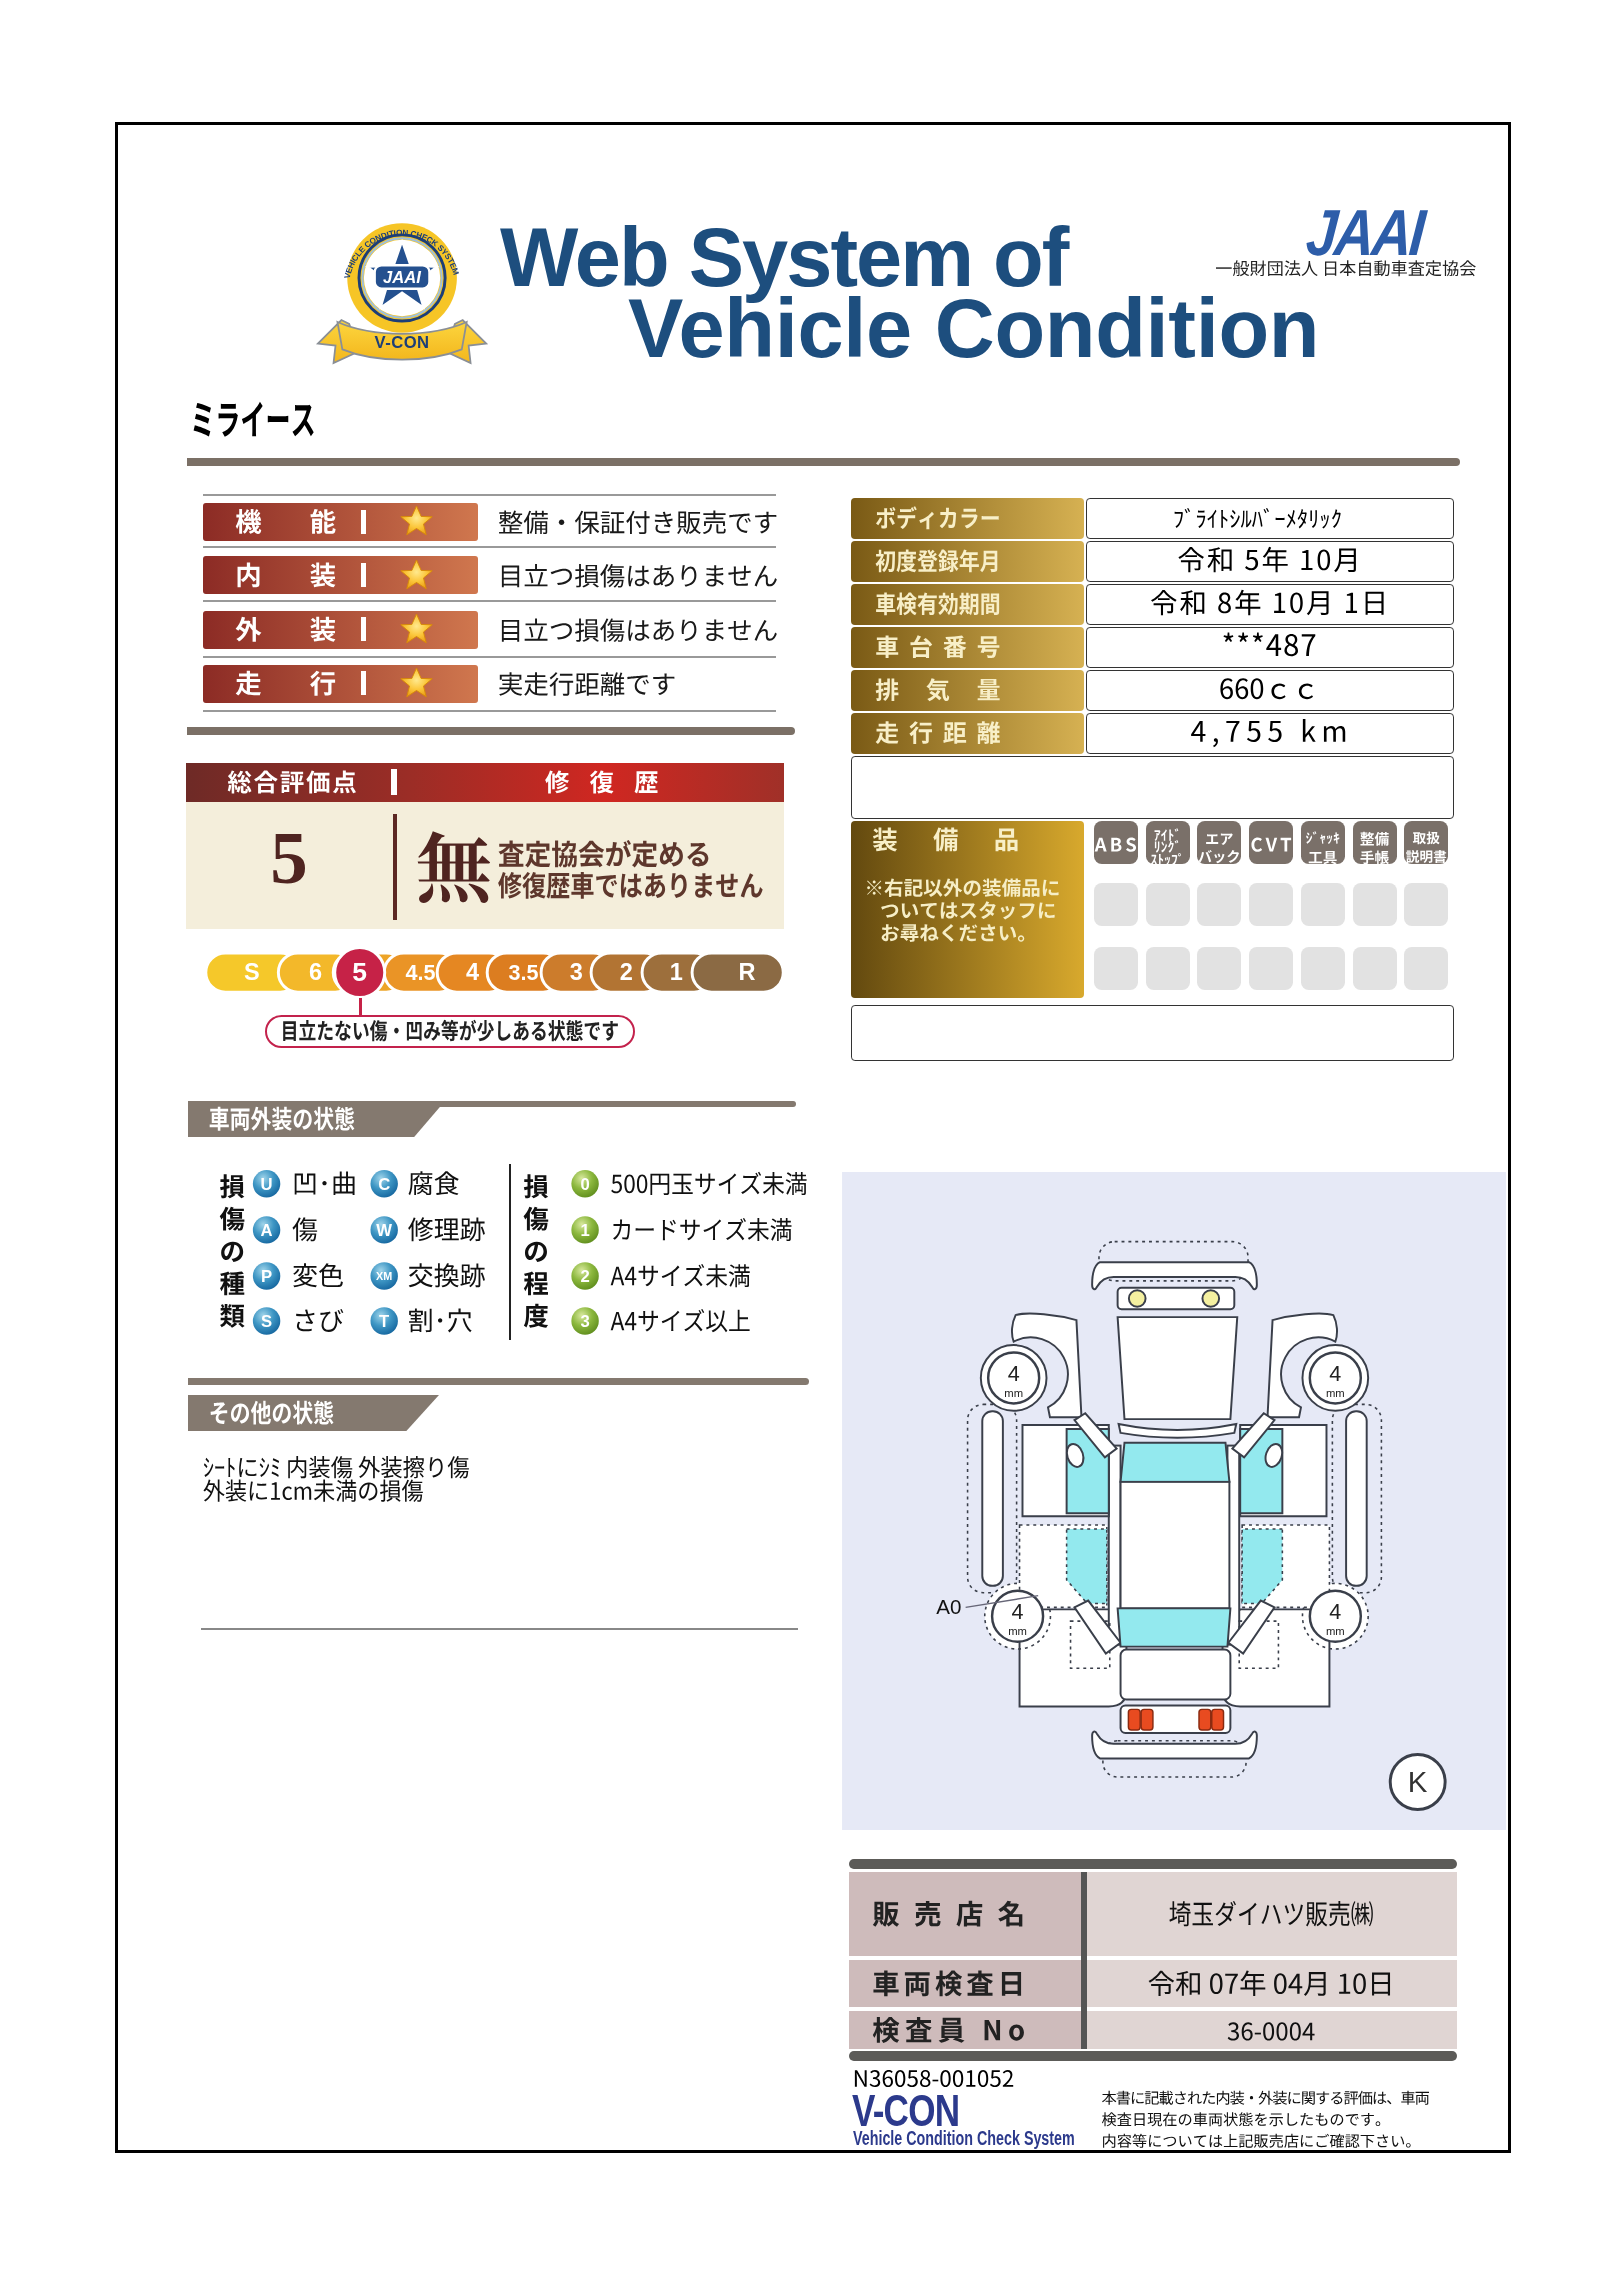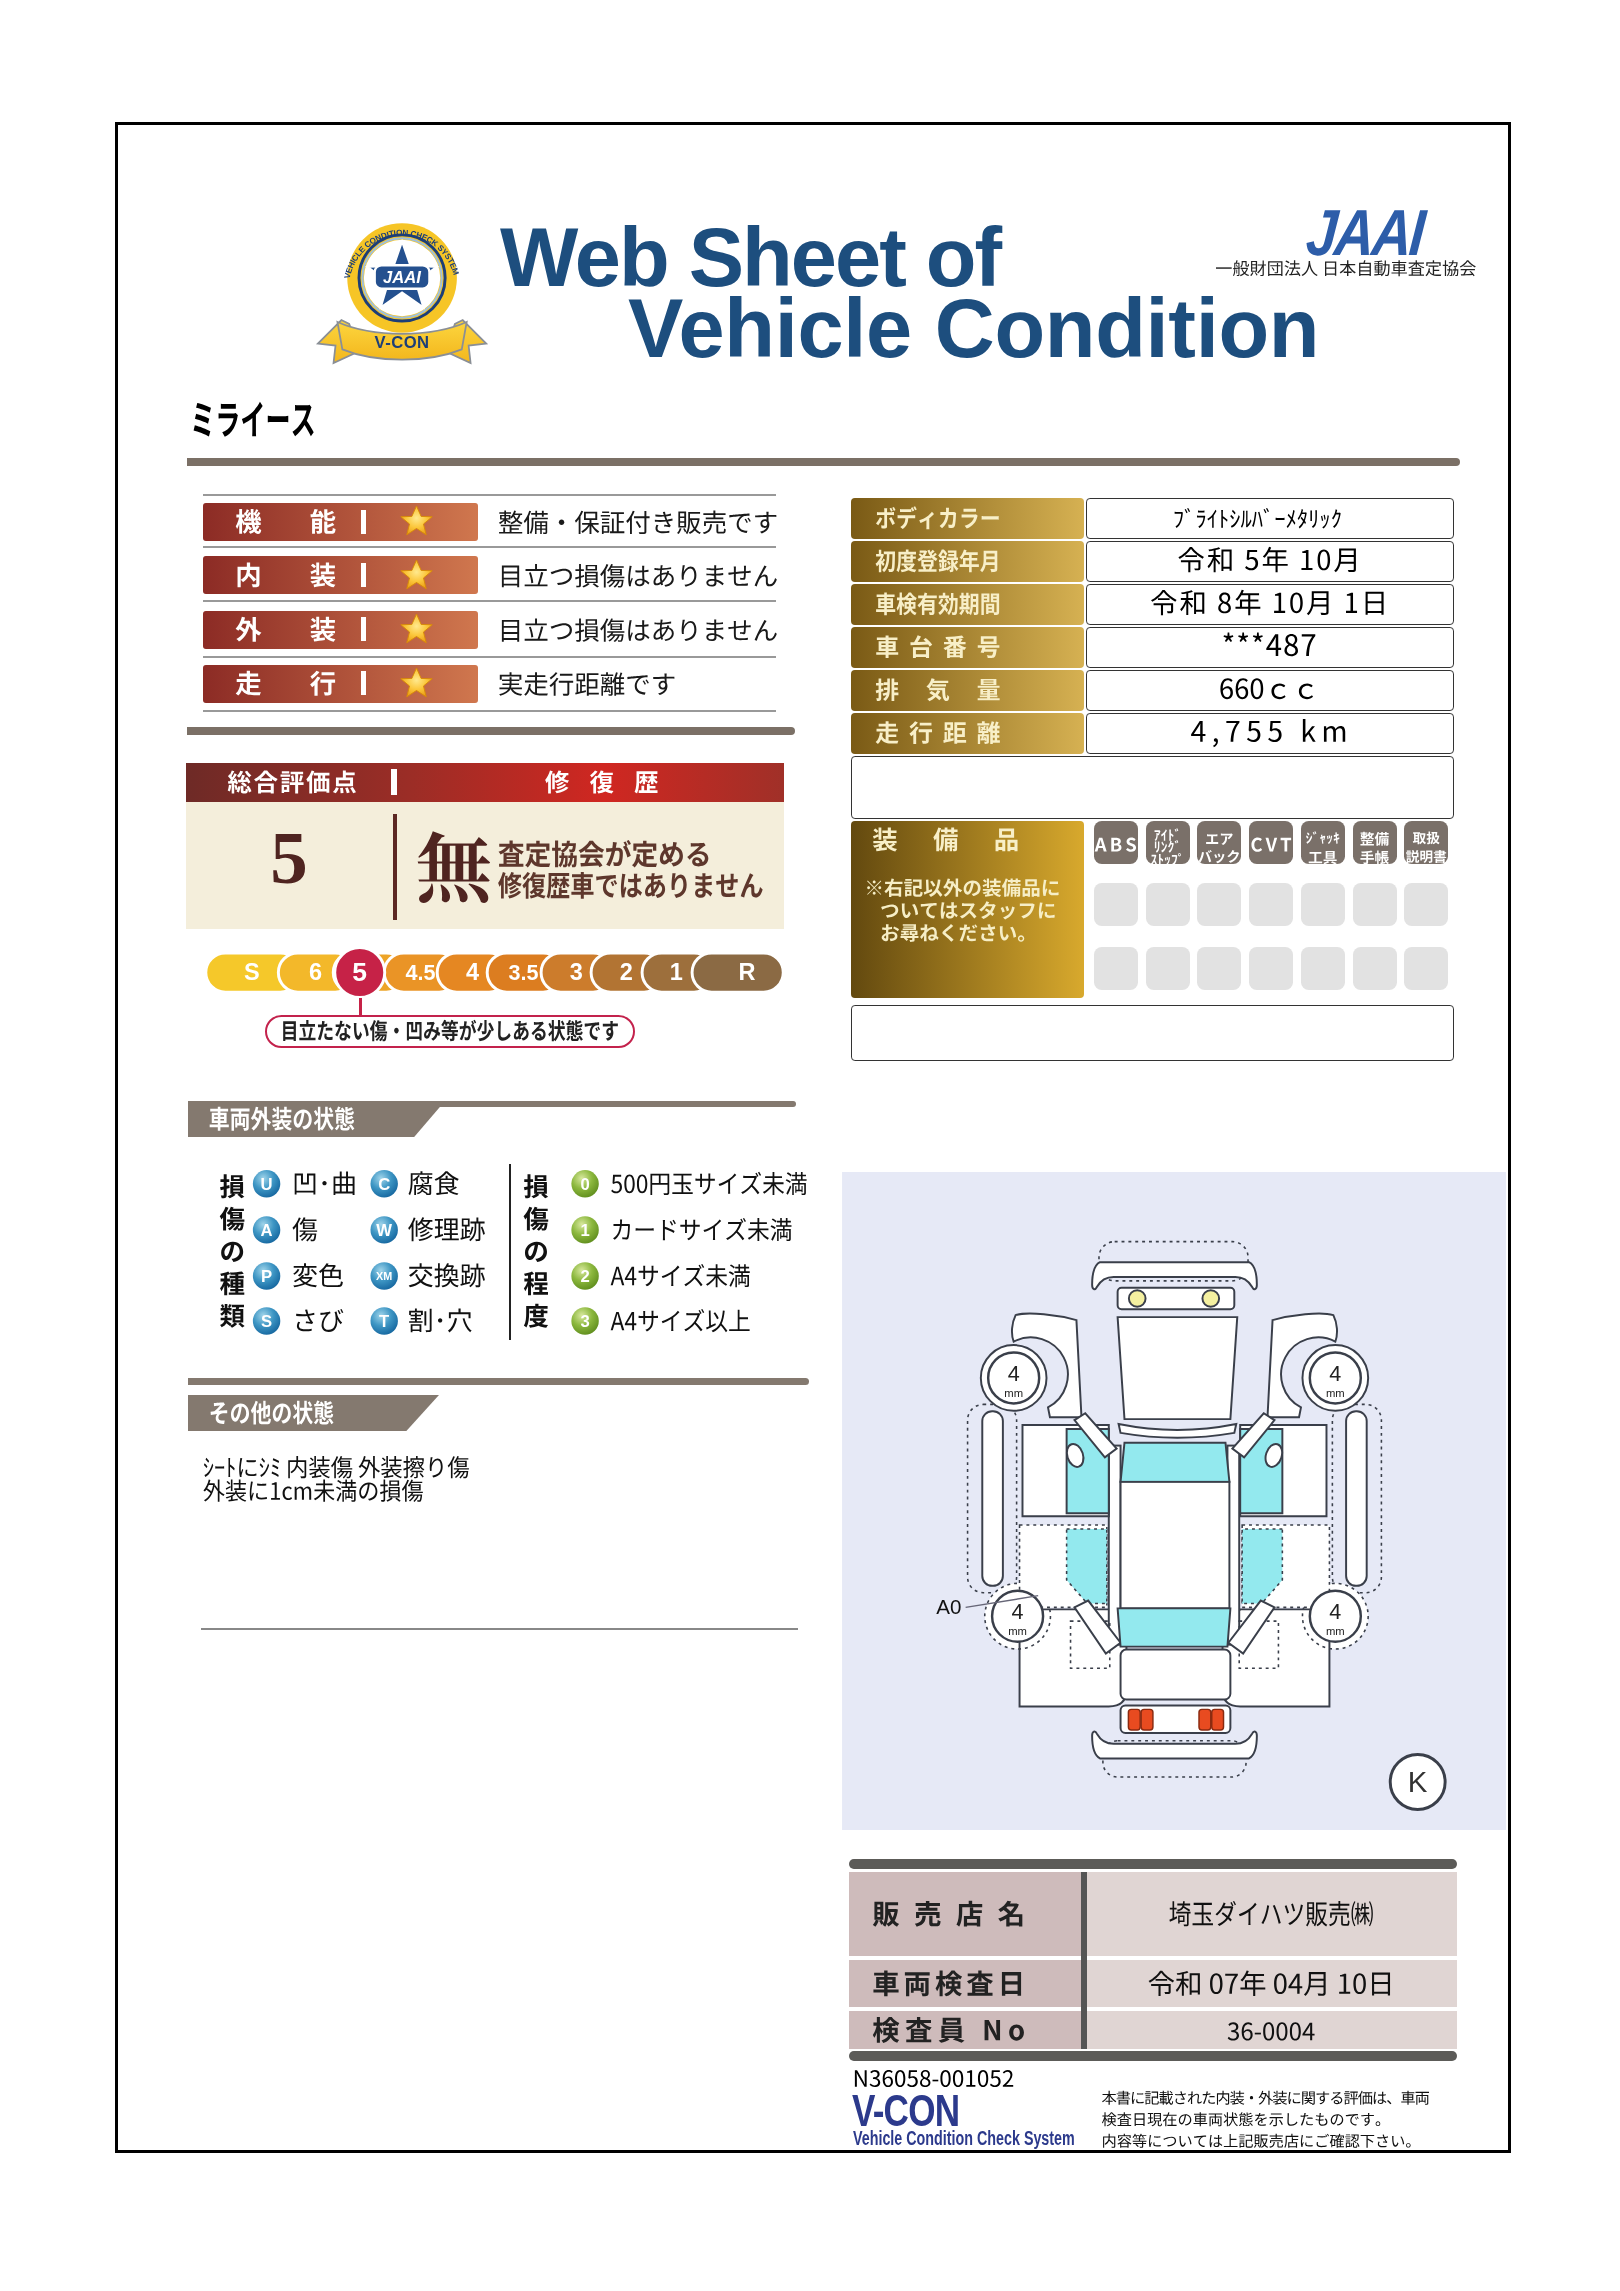--- a/index.html
+++ b/index.html
@@ -15,21 +15,21 @@
 <path fill="#24508f" stroke="#fff" stroke-width="2" d="M92,24 L100.7,49 L127.2,49.6 L106.1,65.6 L113.7,90.9 L92,75.8 L70.3,90.9 L77.9,65.6 L56.8,49.6 L83.3,49 Z"></path>
 <rect x="64" y="48" width="56" height="24" rx="7" fill="#24508f" stroke="#fff" stroke-width="2.5"></rect>
 <text x="92" y="66.5" font-family="Liberation Sans,sans-serif" font-size="17" font-weight="bold" font-style="italic" fill="#fff" text-anchor="middle">JAAI</text>
 <path id="ctxt" d="M 92 61 m -54.5 11 a 54.5 54.5 0 1 1 109 0" fill="none"></path>
 <text font-family="Liberation Sans,sans-serif" font-size="8.3" font-weight="bold" fill="#1c3e78" letter-spacing="-0.2"><textPath href="#ctxt" startOffset="10">VEHICLE CONDITION CHECK SYSTEM</textPath></text>
 <path d="M30,104 L6,128 L24,130 L22,148 L48,136 L38,108 Z" fill="url(#ribg)" stroke="#8a8f96" stroke-width="1.8"></path>
 <path d="M154,104 L178,128 L160,130 L162,148 L136,136 L146,108 Z" fill="url(#ribg)" stroke="#8a8f96" stroke-width="1.8"></path>
 <path d="M26,106 C62,122 122,122 158,106 L153,134 C119,148 65,148 31,134 Z" fill="url(#ribg)" stroke="#8a8f96" stroke-width="1.8"></path>
 <text x="92" y="133" font-family="Liberation Sans,sans-serif" font-size="17" font-weight="bold" fill="#1c3e78" text-anchor="middle" letter-spacing="0.5">V-CON</text>
 </svg>
-<div style="position:absolute;left:500px;top:223px;font:bold 83px 'Liberation Sans',sans-serif;color:#1d4e7e;letter-spacing:-2px;white-space:nowrap;line-height:69px;">Web Sheet of</div>
+<div style="position:absolute;left:500px;top:223px;font:bold 83px 'Liberation Sans',sans-serif;color:#1d4e7e;letter-spacing:-2px;white-space:nowrap;line-height:69px;">Web System of</div>
 <div style="position:absolute;left:628px;top:294px;font:bold 83px 'Liberation Sans',sans-serif;color:#1d4e7e;letter-spacing:-0.3px;white-space:nowrap;line-height:69px;">Vehicle Condition</div>
 <div style="position:absolute;left:1309px;top:207px;font:bold italic 65px 'Liberation Sans',sans-serif;color:#2d5da9;letter-spacing:-2.9px;white-space:nowrap;line-height:51px;transform:scaleX(0.85) skewX(-6deg);transform-origin:0 0;">JAAI</div>
 <div style="position:absolute;left:187px;top:458px;width:1273px;height:7.8px;background:#7b7066;border-radius:0 3.9px 3.9px 0;"></div>
 <div style="position:absolute;left:203px;top:494px;width:573px;height:1.5px;background:#999;"></div>
 <div style="position:absolute;left:203px;top:546px;width:573px;height:1.5px;background:#999;"></div>
 <div style="position:absolute;left:203px;top:600px;width:573px;height:1.5px;background:#999;"></div>
 <div style="position:absolute;left:203px;top:656px;width:573px;height:1.5px;background:#999;"></div>
 <div style="position:absolute;left:203px;top:710px;width:573px;height:1.5px;background:#999;"></div>
 <div style="position:absolute;left:203px;top:503px;width:275px;height:38px;border-radius:2.9px;background:linear-gradient(90deg,#8c2b25,#d0774e);"></div>
 <div style="position:absolute;left:361px;top:510px;width:4.9px;height:23.5px;background:#fff;"></div>

